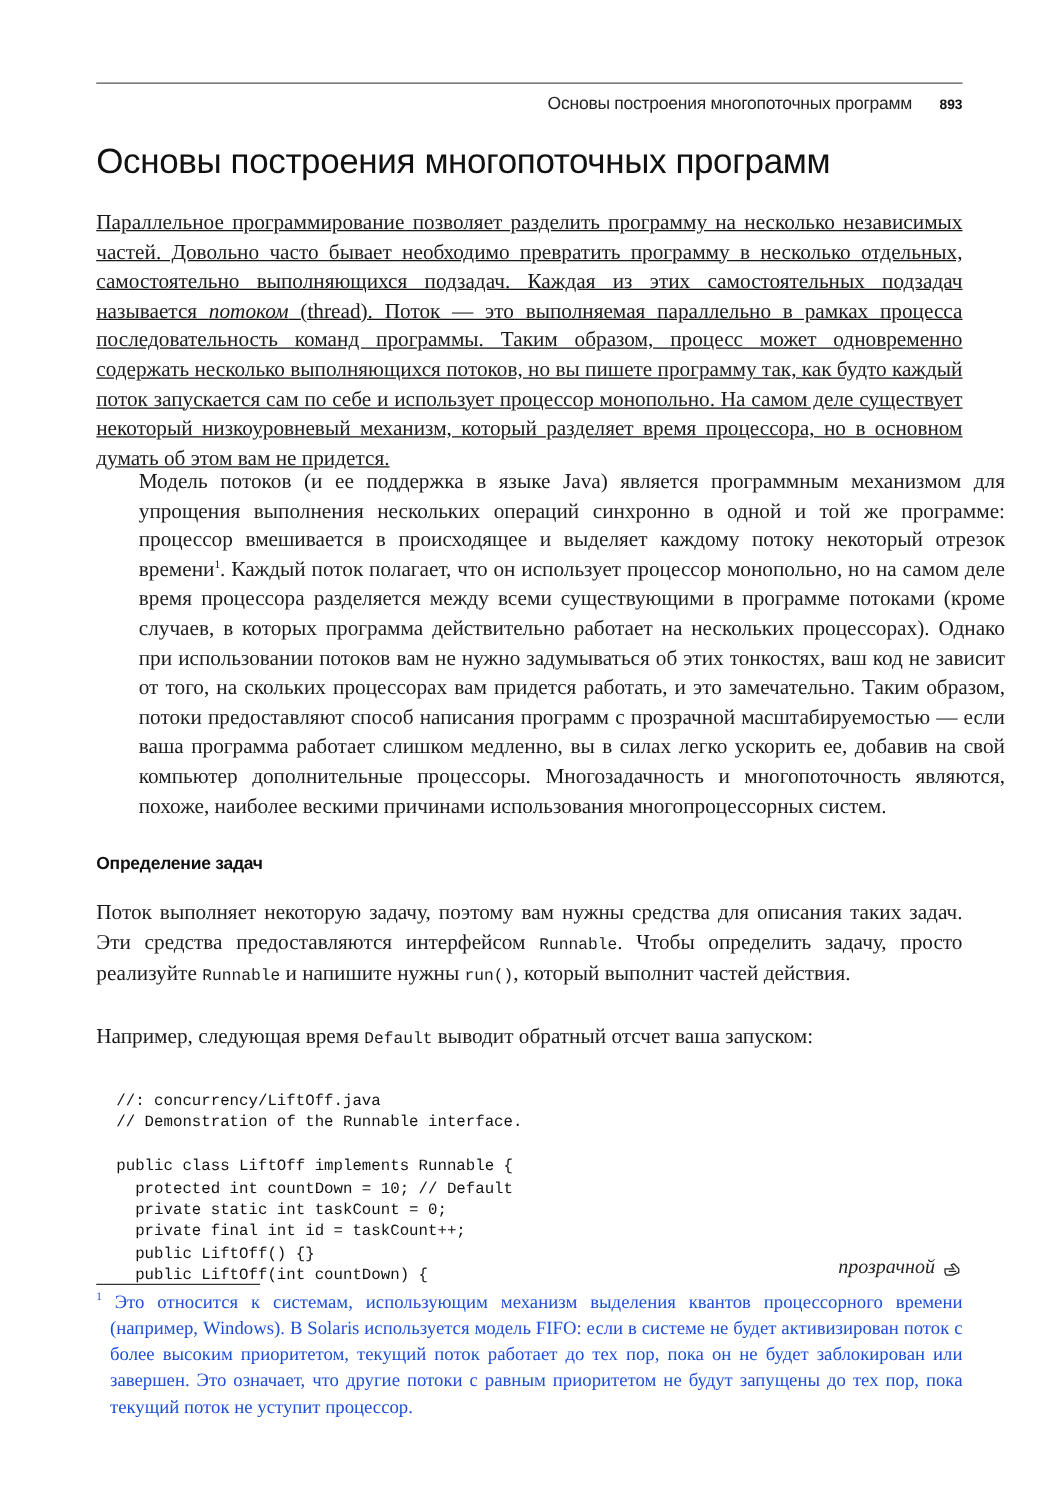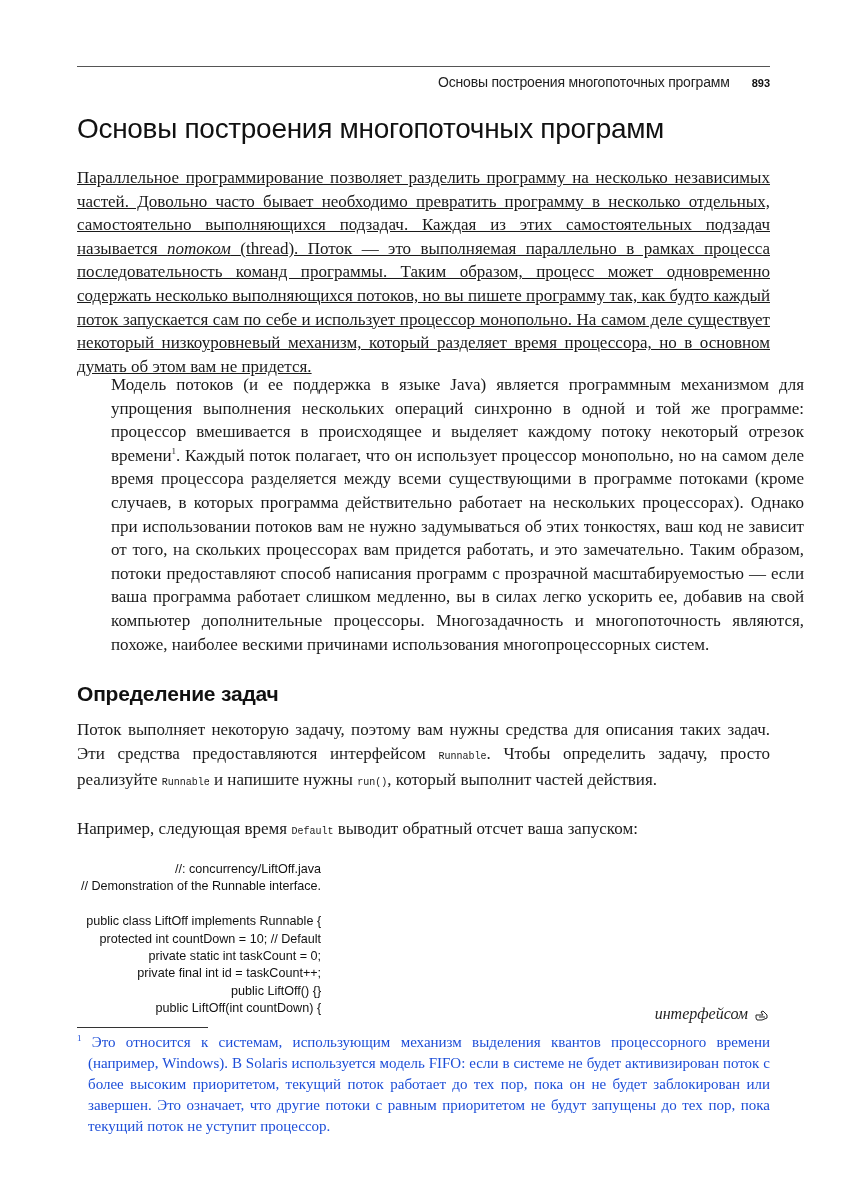--- a/index.html
+++ b/index.html
@@ -6,25 +6,25 @@
   body { width: 849px; height: 1200px; position: relative; overflow: hidden; color: #1a1a1a; }
   .page { position: absolute; left: 77px; top: 0; width: 693px; }
   .top-rule { position: absolute; left: 0; top: 66px; width: 693px; height: 1px; background: #555; }
   .running-head { position: absolute; top: 74px; right: 0; height: 20px; display: flex; align-items: baseline; gap: 22px; }
   .running-title { font-family: "Liberation Sans", sans-serif; font-size: 14px; color: #222; letter-spacing: -0.2px; }
   .page-number { font-family: "Liberation Sans", sans-serif; font-size: 11px; font-weight: bold; color: #111; }
   .chapter-title { position: absolute; top: 113px; left: 0; font-family: "Liberation Sans", sans-serif; font-size: 28px; font-weight: normal; margin: 0; letter-spacing: -0.3px; color: #111; }
   .body-text { font-family: "Liberation Serif", serif; font-size: 17px; line-height: 23.6px; text-align: justify; margin: 0; color: #1a1a1a; }
   .p1 { position: absolute; top: 166px; left: 0; width: 693px; text-decoration: underline; }
   .p2 { position: absolute; top: 373px; left: 0; width: 693px; margin-left: 34px; }
-  .section-title { position: absolute; top: 682px; left: 0; font-family: "Liberation Sans", sans-serif; font-size: 21px; margin: 0; color: #111; letter-spacing: -0.2px; }
+  .section-title { position: absolute; top: 682px; left: 0; font-family: "Liberation Sans", sans-serif; font-size: 14px; margin: 0; color: #111; letter-spacing: -0.2px; }
   .p3 { position: absolute; top: 718px; left: 0; width: 693px; }
   .p4 { position: absolute; top: 817px; left: 0; width: 693px; }
-  code, .mono { font-family: "Liberation Mono", monospace; font-size: 10px; }
-  .code-block { position: absolute; top: 857px; left: 0; font-family: Liberation Sans, sans-serif; font-size: 12.6px; line-height: 17.4px; white-space: pre; margin: 4px; color: #111; text-align: right; }
+  code, .mono { font-family: "Liberation Mono", monospace; font-size: 13px; }
+  .code-block { position: absolute; top: 857px; left: 0; font-family: Liberation Mono, monospace; font-size: 12.6px; line-height: 17.4px; white-space: pre; margin: 16px; color: #111; }
   .continued { position: absolute; top: 1005px; right: 0; font-family: "Liberation Serif", serif; font-style: italic; font-size: 16px; color: #222; display: flex; align-items: center; gap: 6px; }
   .continued svg { width: 16px; height: 16px; }
   .fn-rule { position: absolute; top: 1027px; left: 0; width: 131px; height: 1px; background: #333; }
   .footnote { position: absolute; top: 1032px; left: 0; width: 693px; font-family: "Liberation Serif", serif; font-size: 15px; line-height: 21px; text-align: justify; color: #1d4ed8; }
   .footnote .fn-body { display: block; padding-left: 11px; text-indent: -11px; }
   sup { font-size: 9px; line-height: 0; }
 </style>
 </head>
 <body>
 
@@ -51,21 +51,21 @@
 // Demonstration of the Runnable interface.
 
 public class LiftOff implements Runnable {
   protected int countDown = 10; // Default
   private static int taskCount = 0;
   private final int id = taskCount++;
   public LiftOff() {}
   public LiftOff(int countDown) {</pre>
 
   <div class="continued">
-    <span>интерфейсом</span>
+    <span>прозрачной</span>
     <svg viewBox="0 0 16 16">
         <path d="M2 9 L9 9 L7 6 L9 5 L13 9 L13 12 L8 14 L3 14 L2 12 Z M5 11 L11 11" fill="none" stroke="#222" stroke-width="1"></path>
       </svg>
   </div>
 
   <div class="fn-rule"></div>
   <div class="footnote">
     <span class="fn-body"><sup>1</sup> <span>Это относится к системам, использующим механизм выделения квантов процессорного времени (например, Windows). В Solaris используется модель FIFO: если в системе не будет активизирован поток с более высоким приоритетом, текущий поток работает до тех пор, пока он не будет заблокирован или завершен. Это означает, что другие потоки с равным приоритетом не будут запущены до тех пор, пока текущий поток не уступит процессор.</span></span>
   </div>
 </div>

